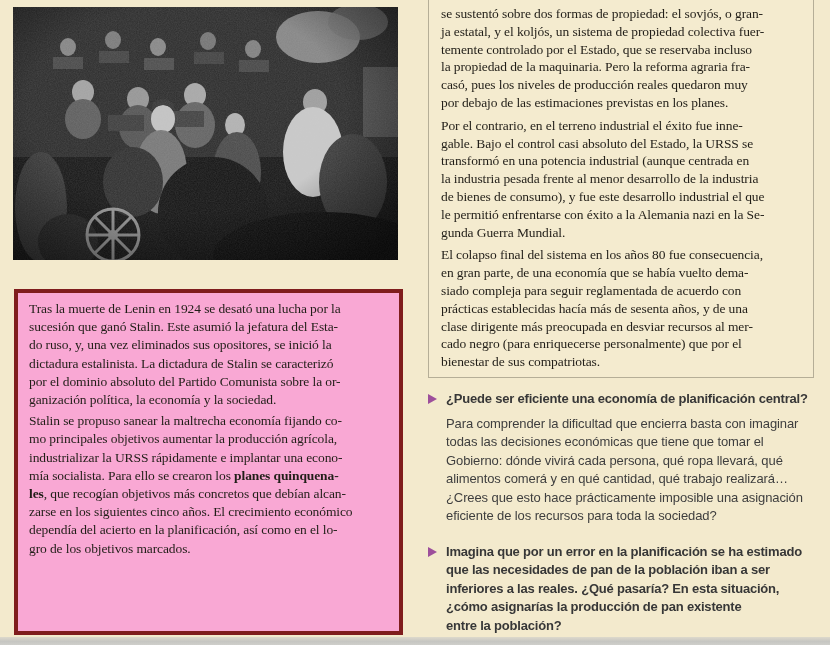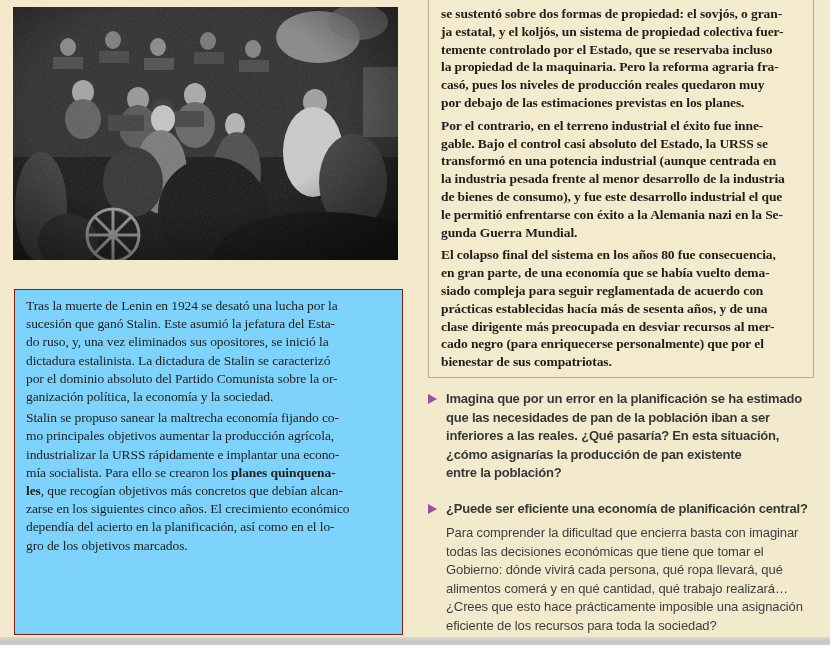--- a/index.html
+++ b/index.html
@@ -8,34 +8,34 @@
     background:#f3eacd; overflow:hidden;
     font-family:"Liberation Serif", serif;
   }
   .photo {
     position:absolute; left:13px; top:7px; width:385px; height:253px;
     background:#222;
   }
   .photo svg { display:block; width:100%; height:100%; }
   .left-box {
     position:absolute; left:14px; top:289px; width:389px; height:346px;
-    box-sizing:border-box; background:#7dd3fc; border:1px solid #7f1d1d;
+    box-sizing:border-box; background:#f9a8d4; border:4px solid #7f1d1d;
     padding:7px 11px 0 11px; overflow:hidden;
   }
   .serif-par {
     white-space:pre-line; font-size:13.5px; line-height:18.2px;
     color:#211e18; margin:0 0 3px 0; letter-spacing:-0.1px;
   }
   .bold-phrase { font-weight:bold; }
   .right-box {
     position:absolute; left:428px; top:-12px; width:386px; height:390px;
     box-sizing:border-box; background:#f4ebcf; border:1px solid #b5ae97;
     padding:16px 9px 0 12px; overflow:hidden;
   }
-  .right-box .serif-par { line-height:17.8px; margin:0 0 5px 0;font-weight:bold; }
+  .right-box .serif-par { line-height:17.8px; margin:0 0 5px 0; }
   .questions {
     position:absolute; left:428px; top:390px; width:388px;
     font-family:"Liberation Sans", sans-serif;
   }
   .question { position:relative; padding-left:18px; margin-bottom:17px; }
   .q-marker {
     position:absolute; left:0; top:4px; width:0; height:0;
     border-left:9px solid #9d4f9b;
     border-top:5px solid transparent; border-bottom:5px solid transparent;
   }
@@ -165,33 +165,33 @@
 siado compleja para seguir reglamentada de acuerdo con
 prácticas establecidas hacía más de sesenta años, y de una
 clase dirigente más preocupada en desviar recursos al mer-
 cado negro (para enriquecerse personalmente) que por el
 bienestar de sus compatriotas.</p>
   </div>
 
   <div class="questions">
     <div class="question">
       <span class="q-marker"></span>
-      <div class="q-title">Imagina que por un error en la planificación se ha estimado
-que las necesidades de pan de la población iban a ser
-inferiores a las reales. ¿Qué pasaría? En esta situación,
-¿cómo asignarías la producción de pan existente
-entre la población?</div>
-
-    </div>
-    <div class="question">
-      <span class="q-marker"></span>
       <div class="q-title">¿Puede ser eficiente una economía de planificación central?</div>
       <div class="q-body">Para comprender la dificultad que encierra basta con imaginar
 todas las decisiones económicas que tiene que tomar el
 Gobierno: dónde vivirá cada persona, qué ropa llevará, qué
 alimentos comerá y en qué cantidad, qué trabajo realizará…
 ¿Crees que esto hace prácticamente imposible una asignación
 eficiente de los recursos para toda la sociedad?</div>
     </div>
+    <div class="question">
+      <span class="q-marker"></span>
+      <div class="q-title">Imagina que por un error en la planificación se ha estimado
+que las necesidades de pan de la población iban a ser
+inferiores a las reales. ¿Qué pasaría? En esta situación,
+¿cómo asignarías la producción de pan existente
+entre la población?</div>
+
+    </div>
   </div>
 
   <div class="bottom-strip"></div>
 </div>
 
 </body></html>

